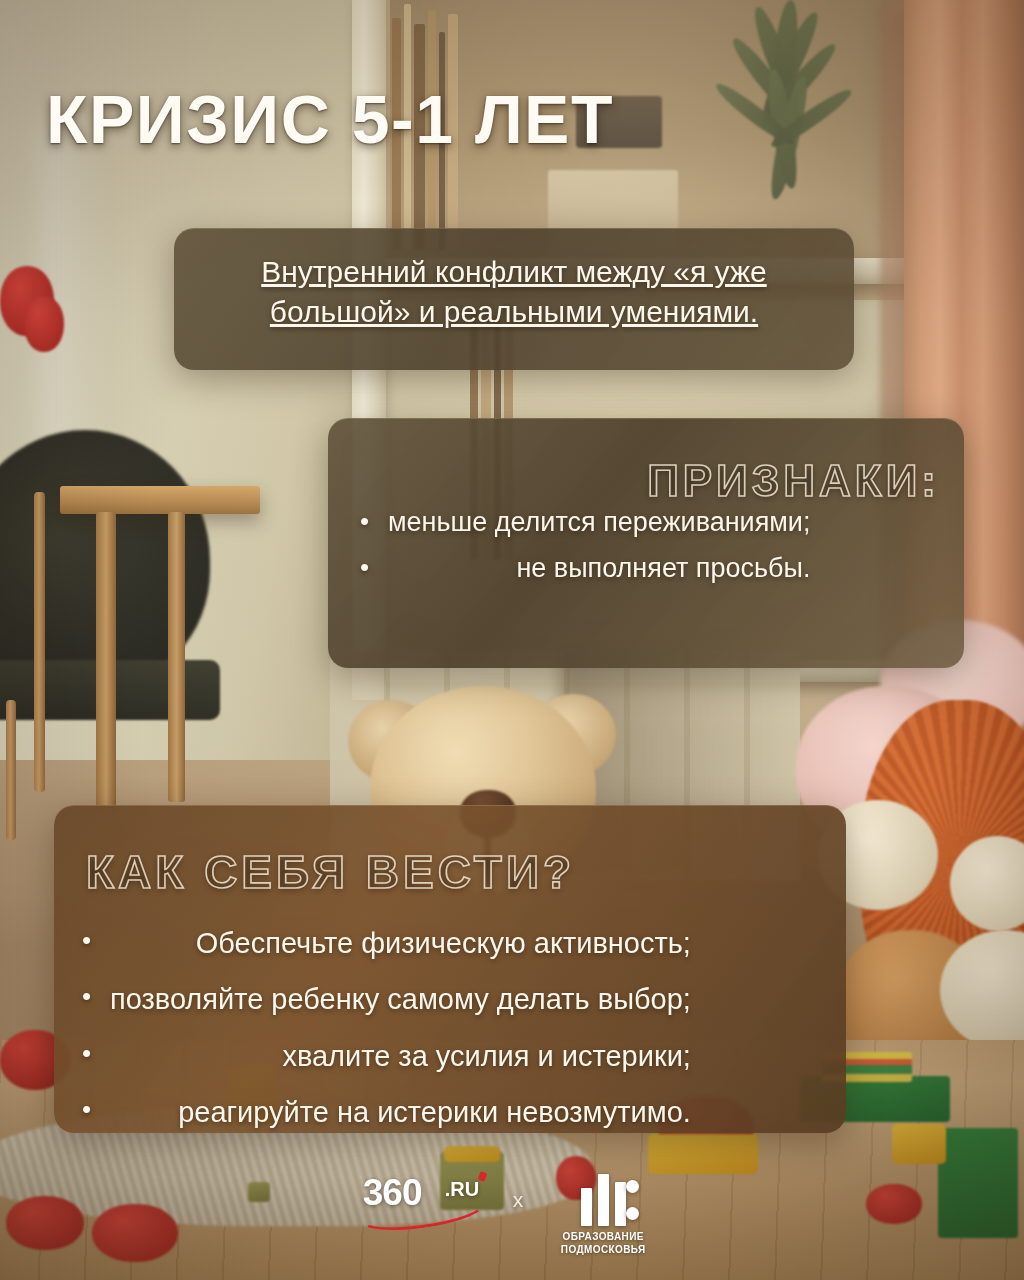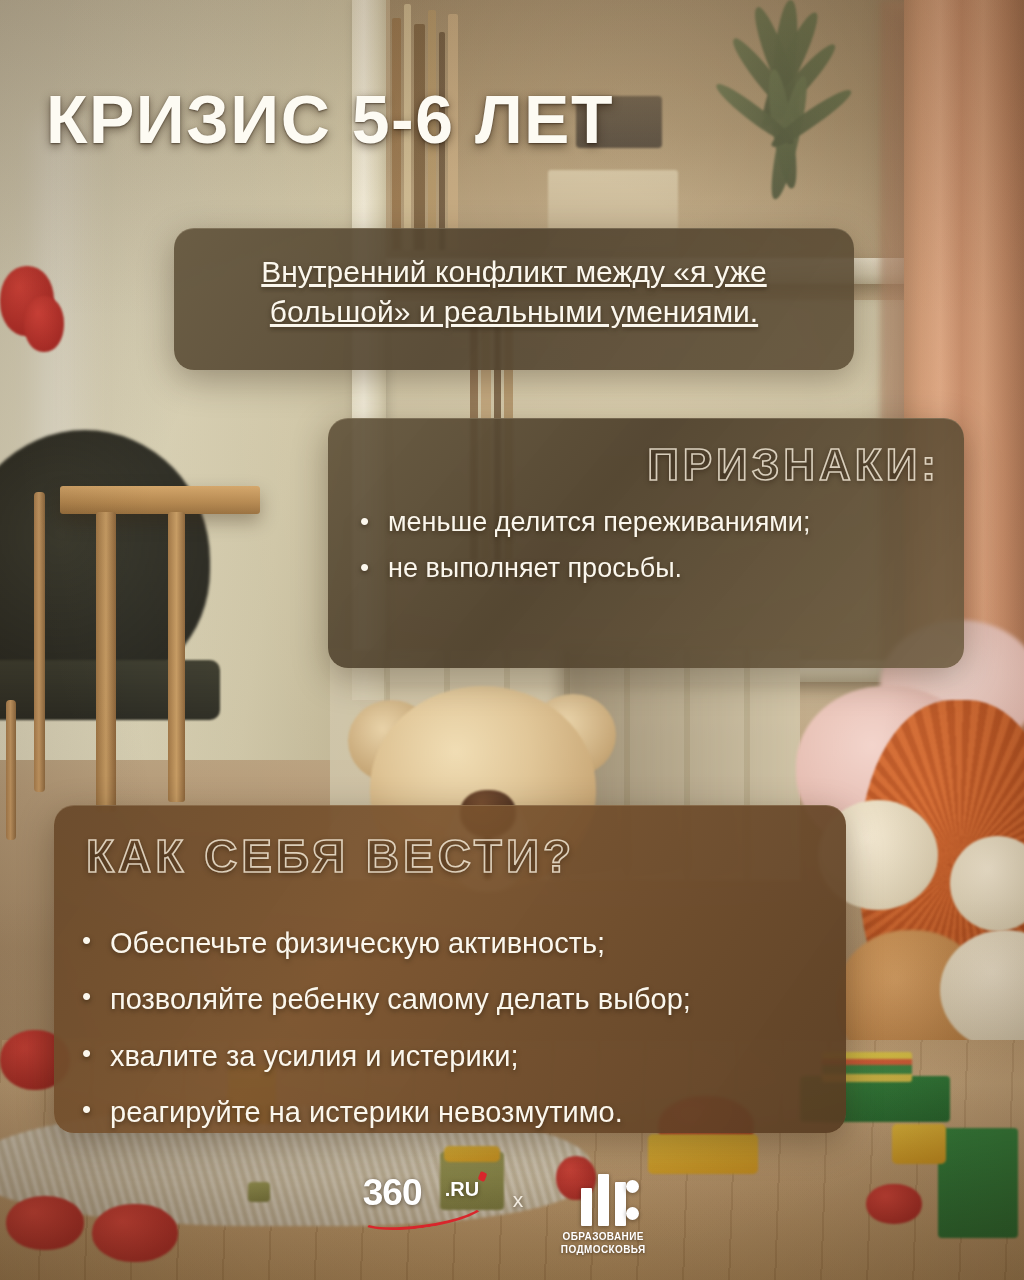--- a/index.html
+++ b/index.html
@@ -170,27 +170,28 @@
   .lead { left:0; top:24px; width:100%; text-align:center;
     font-size:30px; line-height:1.32; padding:0 34px;
     text-shadow:0 2px 5px rgba(35,22,8,.55); }
 
   .head-outline {
     font-size:44px; font-weight:bold; letter-spacing:4px;
     color:transparent;
     -webkit-text-stroke:1.6px rgba(255,246,228,.78);
     text-shadow:0 2px 6px rgba(30,18,6,.45);
     white-space:nowrap;
+    margin-top:16px;
   }
   .c2 .head-outline { position:absolute; right:24px; top:22px; }
   .c3 .head-outline { position:absolute; left:32px; top:24px; font-size:46px; }
 
   ul.bullets { list-style:none; }
   ul.bullets li { position:relative; padding-left:34px; color:#fbf7ed;
-    text-shadow:0 2px 5px rgba(35,22,8,.55); }
+    text-shadow:0 2px 5px rgba(35,22,8,.55);text-align:right; }
   ul.bullets li:before { content:"•"; position:absolute; left:6px; top:-1px;
     color:#fbf7ed; font-size:26px; line-height:inherit; }
   .c2 ul.bullets { position:absolute; left:26px; top:88px; font-size:27px; }
   .c2 ul.bullets li { margin-bottom:12px; line-height:1.25; }
   .c3 ul.bullets { position:absolute; left:22px; top:100px; font-size:29px; }
   .c3 ul.bullets li { margin-bottom:16px; line-height:1.25;margin-top:20px; }
 
   
   .footer { position:absolute; left:0; top:1174px; width:1024px; height:80px;
     display:flex; align-items:flex-start; justify-content:center; gap:22px; }
@@ -314,21 +315,21 @@
     <div class="toy t-stack" style="left:822px;top:1052px;width:90px;height:30px;"></div>
     <div class="toy t-green" style="left:938px;top:1128px;width:80px;height:110px;"></div>
     <div class="toy t-yellow" style="left:892px;top:1124px;width:54px;height:40px;"></div>
     <div class="toy t-red" style="left:866px;top:1184px;width:56px;height:40px;"></div>
     <div class="toy t-yellow" style="left:228px;top:1066px;width:48px;height:58px;"></div>
     <div class="toy t-red" style="left:0px;top:1030px;width:70px;height:60px;"></div>
 
     <div class="grade"></div>
   </div>
 
-  <div class="title">КРИЗИС 5-6 ЛЕТ</div>
+  <div class="title">КРИЗИС 5-1 ЛЕТ</div>
 
   <div class="card c1">
     <div class="card-body lead">Внутренний конфликт между «я уже большой» и реальными умениями.</div>
   </div>
 
   <div class="card c2">
     <div class="head-outline">ПРИЗНАКИ:</div>
     <ul class="bullets">
       <li>меньше делится переживаниями;</li>
       <li>не выполняет просьбы.</li>

